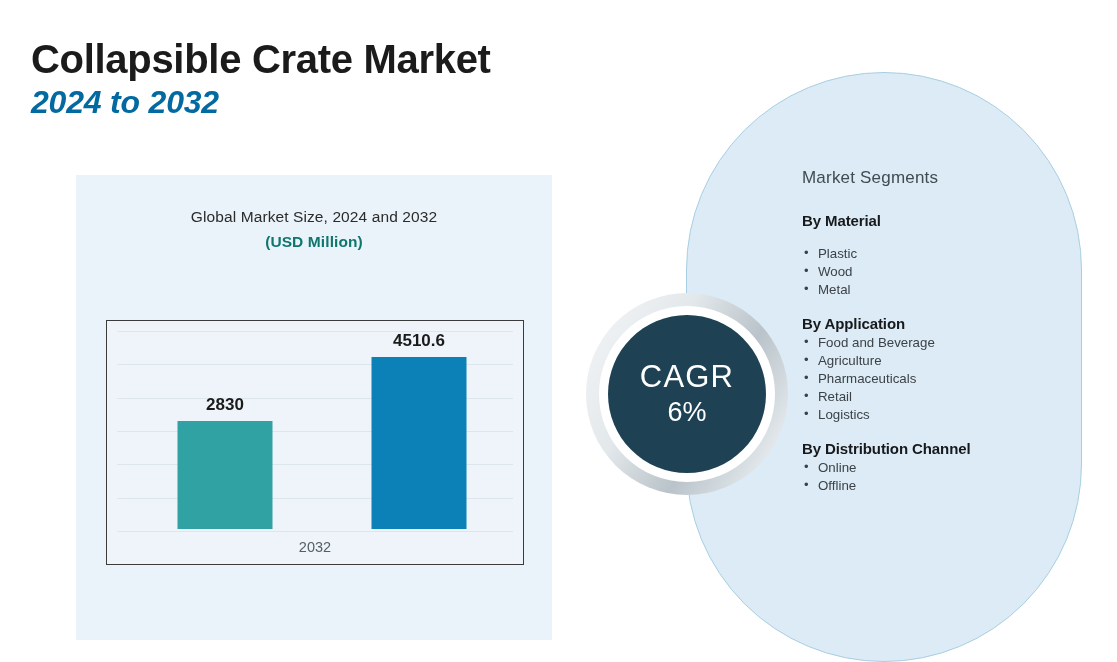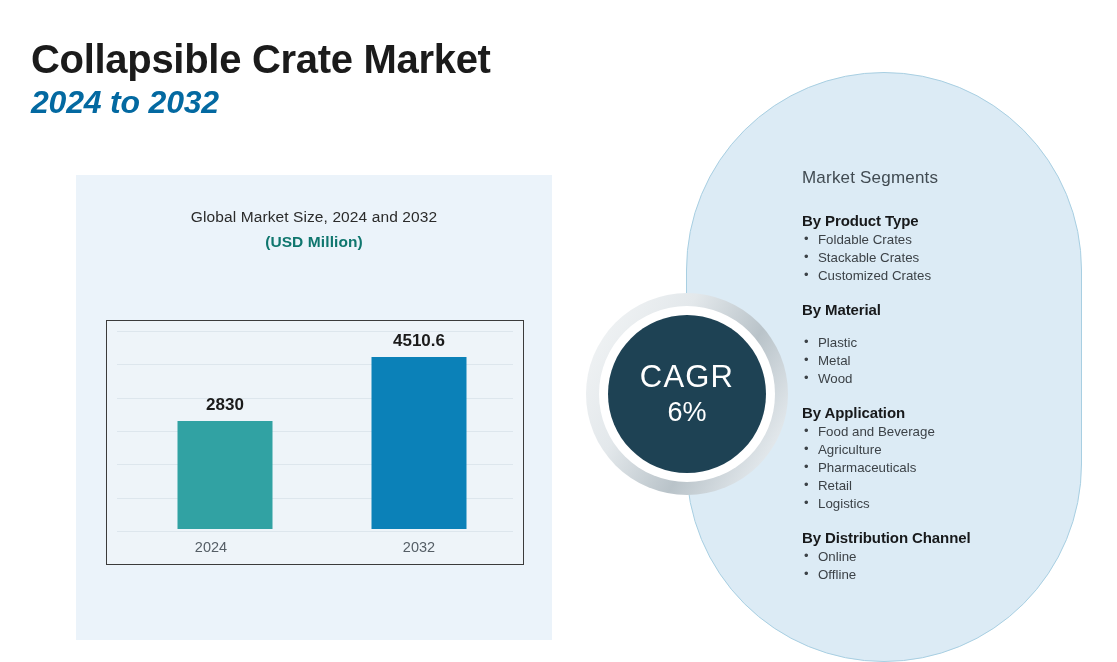--- a/index.html
+++ b/index.html
@@ -170,44 +170,35 @@
           <div class="bar-value" id="val0" style="bottom: 114px;">2830</div>
           <div class="bar teal" id="bar0" style="height: 108px;"></div>
         </div>
         <div class="bar-col b">
           <div class="bar-value" id="val1" style="bottom: 178px;">4510.6</div>
           <div class="bar blue" id="bar1" style="height: 172px;"></div>
         </div>
       </div>
 
       <div class="axis-labels">
-        <div class="axis-label">2024</div>
         <div class="axis-label">2032</div>
       </div>
     </div>
   </div>
 
   <div class="right-panel">
     <div class="segments">
       <div class="segments-heading">Market Segments</div>
       <div id="segment-groups">
           <div class="seg-group">
-            <div class="seg-title">By Product Type</div>
-            <ul class="seg-list">
-              <li class="seg-item">Foldable Crates</li>
-              <li class="seg-item">Stackable Crates</li>
-              <li class="seg-item">Customized Crates</li>
-            </ul>
-          </div>
-          <div class="seg-group">
             <div class="seg-title spaced">By Material</div>
             <ul class="seg-list">
               <li class="seg-item">Plastic</li>
+              <li class="seg-item">Wood</li>
               <li class="seg-item">Metal</li>
-              <li class="seg-item">Wood</li>
             </ul>
           </div>
           <div class="seg-group">
             <div class="seg-title">By Application</div>
             <ul class="seg-list">
               <li class="seg-item">Food and Beverage</li>
               <li class="seg-item">Agriculture</li>
               <li class="seg-item">Pharmaceuticals</li>
               <li class="seg-item">Retail</li>
               <li class="seg-item">Logistics</li>

